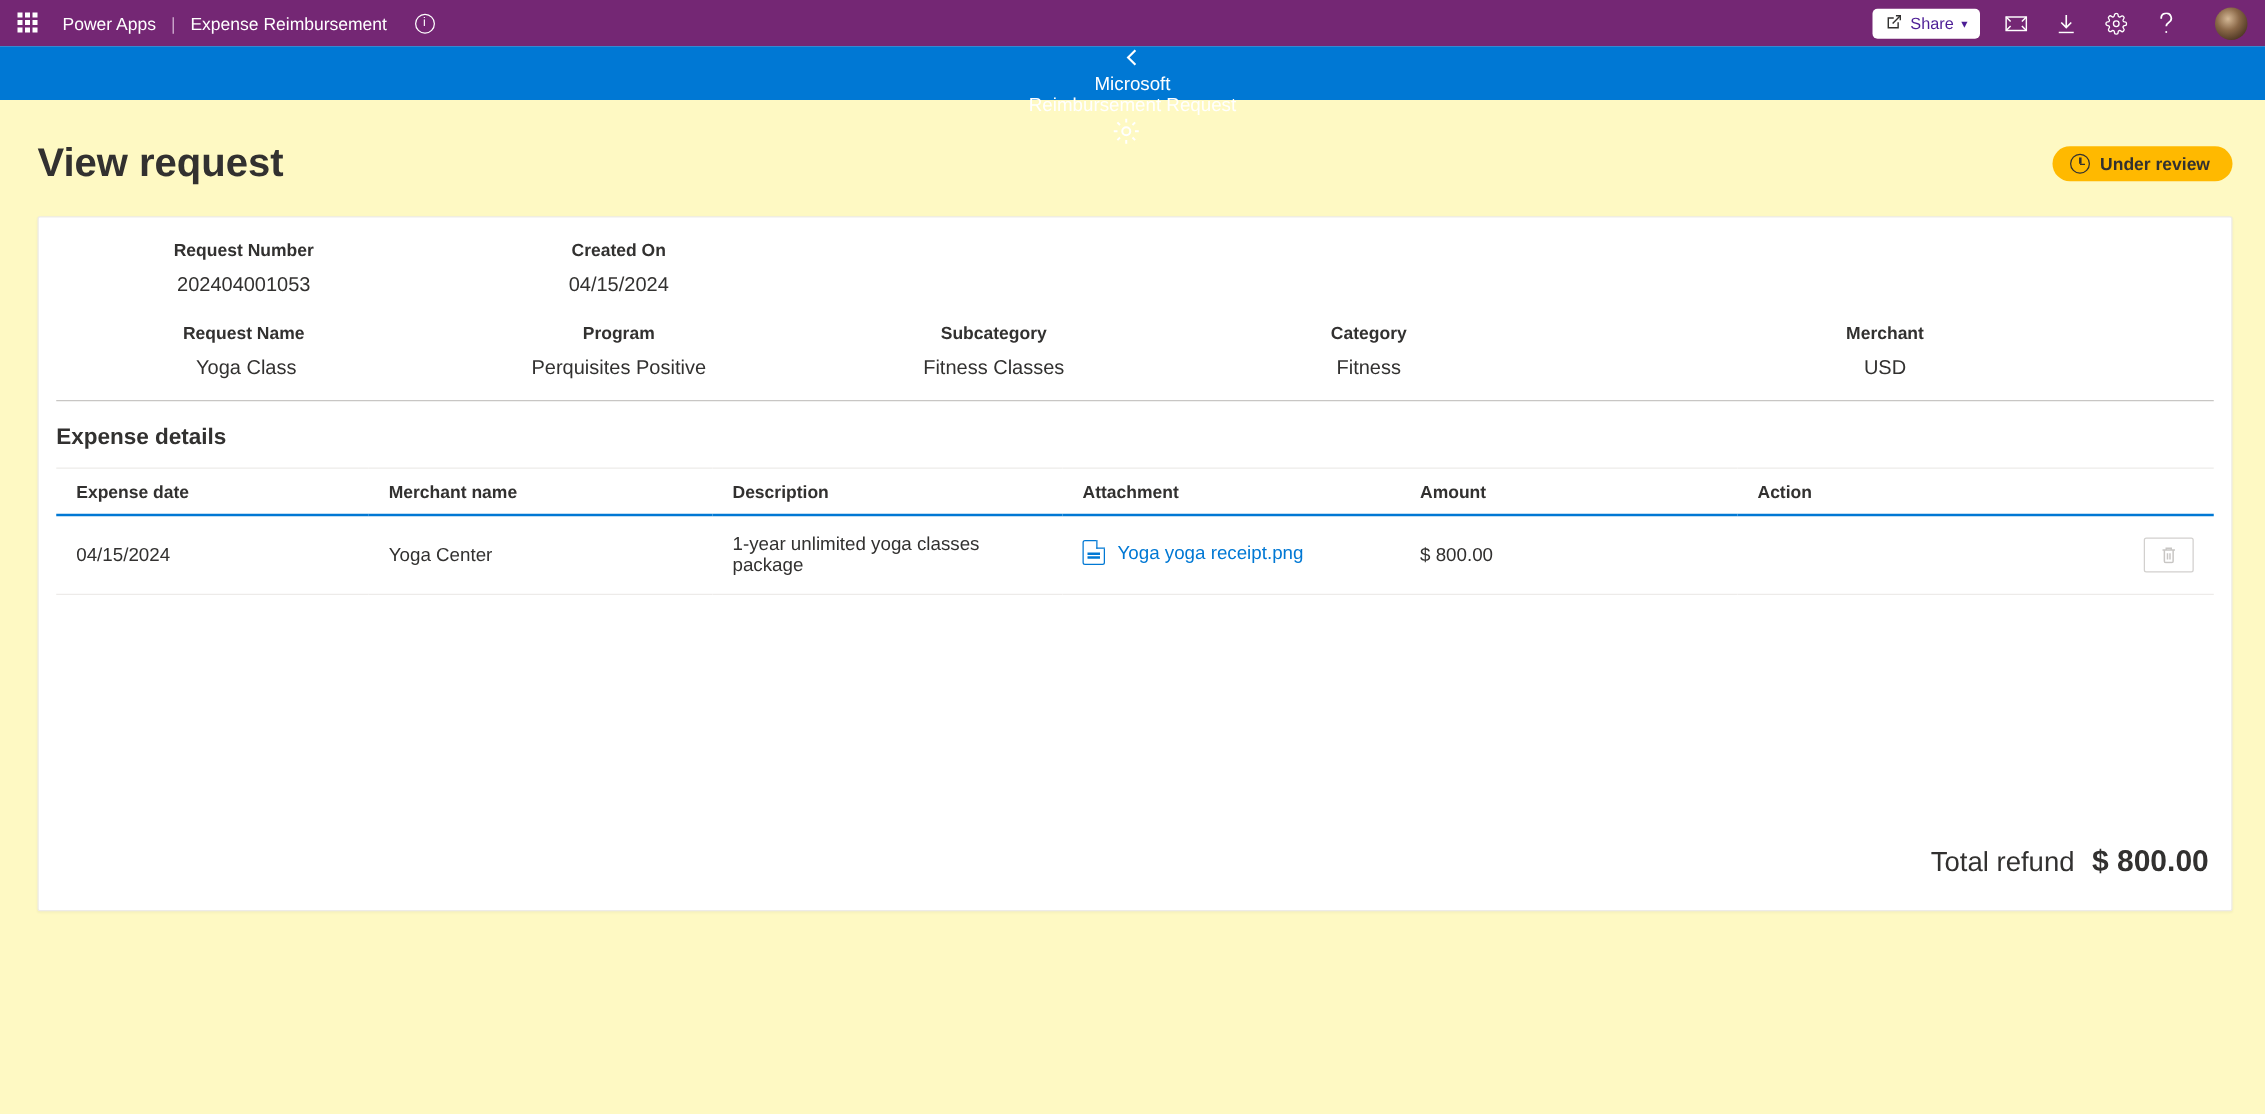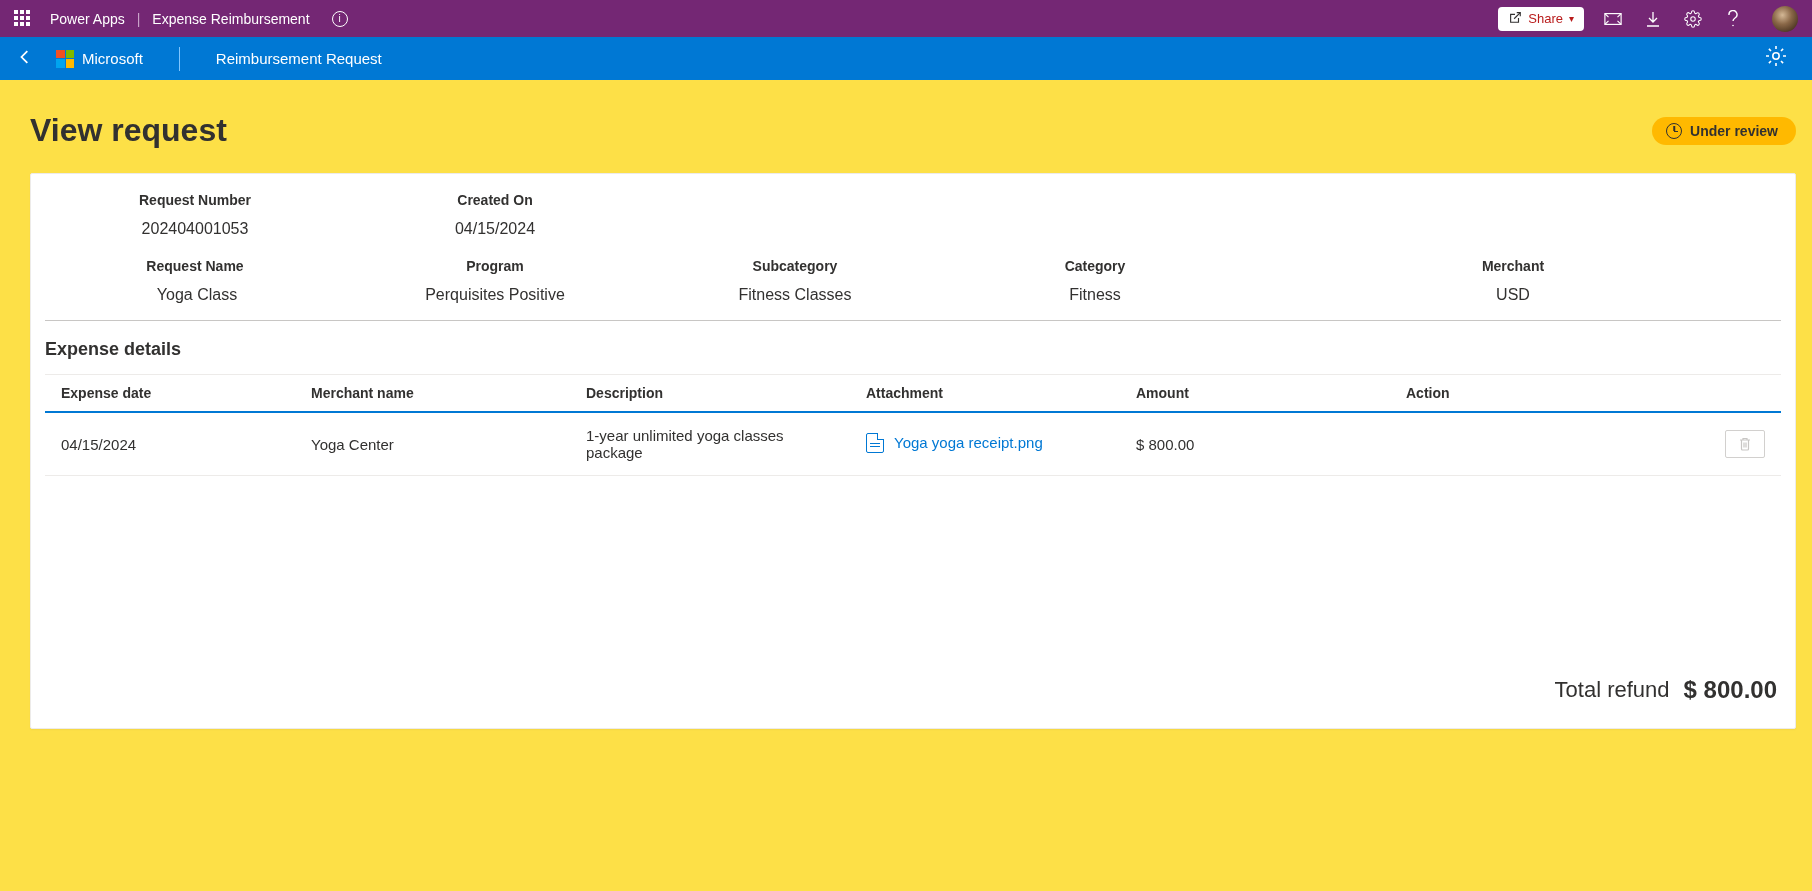--- a/index.html
+++ b/index.html
@@ -39,21 +39,21 @@
     width: 16px; height: 16px;
     border: 1.2px solid #fff;
     border-radius: 50%;
     display: inline-flex; align-items:center; justify-content:center;
     font-size: 10px;
     margin-left: 22px;
     cursor: pointer;
   }
   .top-spacer { flex: 1; }
   .share-btn {
-    background: #fff; color: #b91c1c;
+    background: #fff; color: #4c1d95;
     border: none; border-radius: 4px;
     height: 24px; padding: 0 10px;
     display: inline-flex; align-items: center; gap: 6px;
     font-size: 13px; cursor: pointer;
   }
   .top-actions { display: flex; align-items: center; gap: 24px; margin-left: 20px; }
   .top-icon { color: #fff; cursor: pointer; display:flex; align-items:center; font-size: 16px; }
   .avatar {
     width: 26px; height: 26px; border-radius: 50%;
     background: radial-gradient(circle at 40% 35%, #d4b896 0%, #8a6848 40%, #2b1a0e 100%);
@@ -62,20 +62,21 @@
   }
 
   
   .app-header {
     background: #0078d4;
     height: 43px;
     display: flex;
     align-items:center;
     padding: 0 14px;
     color: #fff;
+    flex-direction: column;
   }
   .back-chevron {
     color: #fff; font-size: 18px; cursor: pointer; padding: 0 4px;
   }
   .ms-logo {
     margin-left: 20px; margin-right: 8px;
     width: 18px; height: 18px;
     display:grid; grid-template-columns:1fr 1fr; grid-template-rows:1fr 1fr; gap:1px;
   }
   .ms-logo span:nth-child(1){background:#f25022;}
@@ -83,22 +84,22 @@
   .ms-logo span:nth-child(3){background:#00a4ef;}
   .ms-logo span:nth-child(4){background:#ffb900;}
   .ms-label { font-size: 15px; }
   .vdiv { width:1px; height:24px; background:#80c6ff; margin: 0 36px; }
   .app-name { font-size: 15px; }
   .app-header .spacer { flex:1; }
   .gear2 { color:#fff; cursor:pointer; font-size:22px; margin-right:10px; }
 
   
   .main {
-    padding: 32px 16px 0 30px;
-    background: #fde047;
+    padding: 32px 26px 0 30px;
+    background: #fef9c3;
     height: calc(891px - 37px - 43px);
   }
   .page-head {
     display:flex; align-items:center; margin-bottom: 24px;
   }
   .page-title {
     font-size: 32px; font-weight: 600; color:#323130;
   }
   .page-head .spacer{flex:1;}
   .status-pill {

